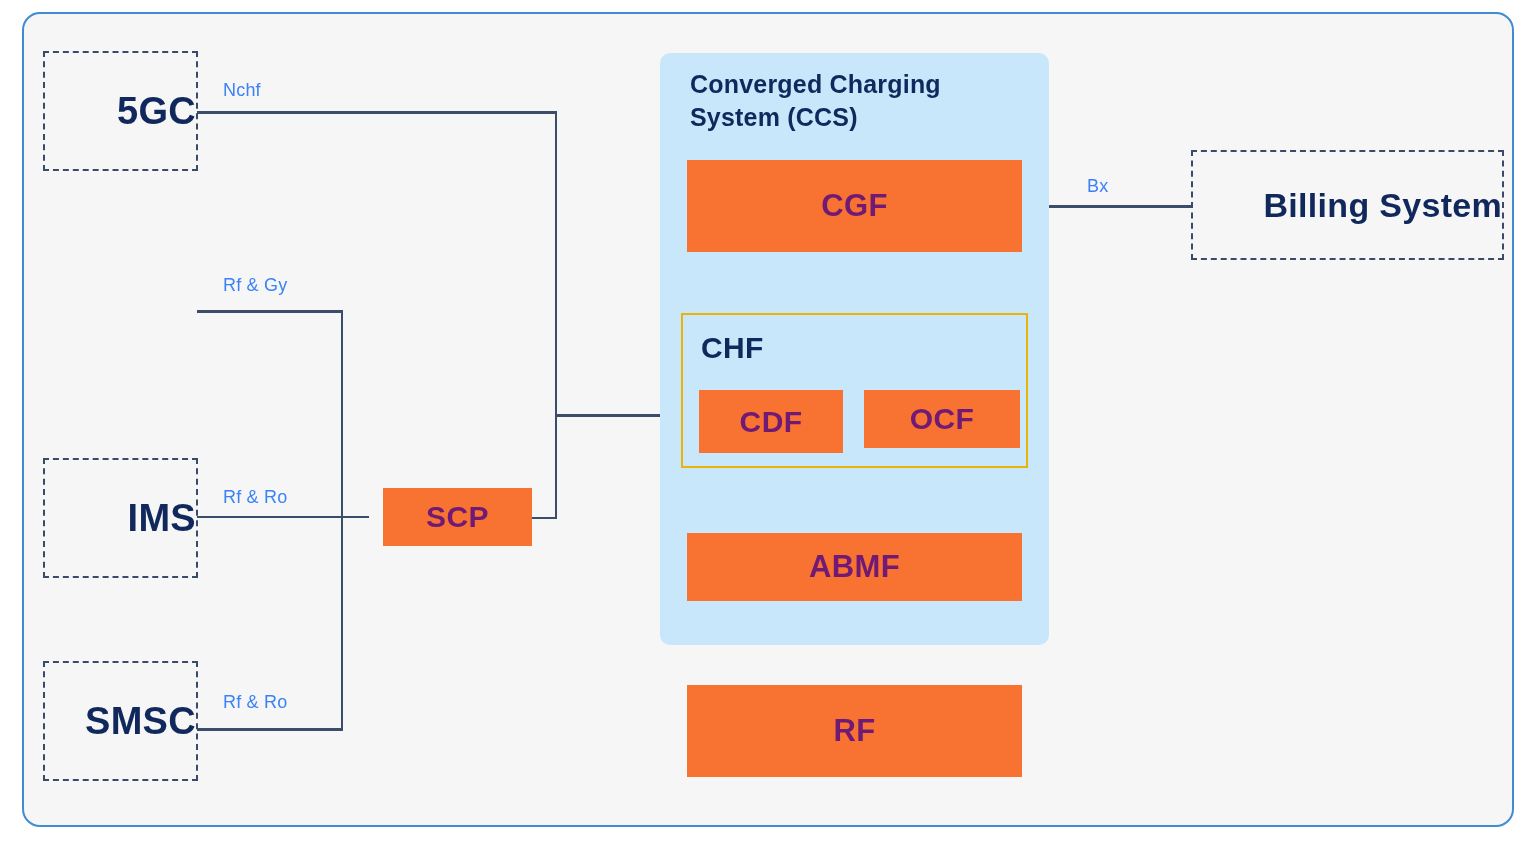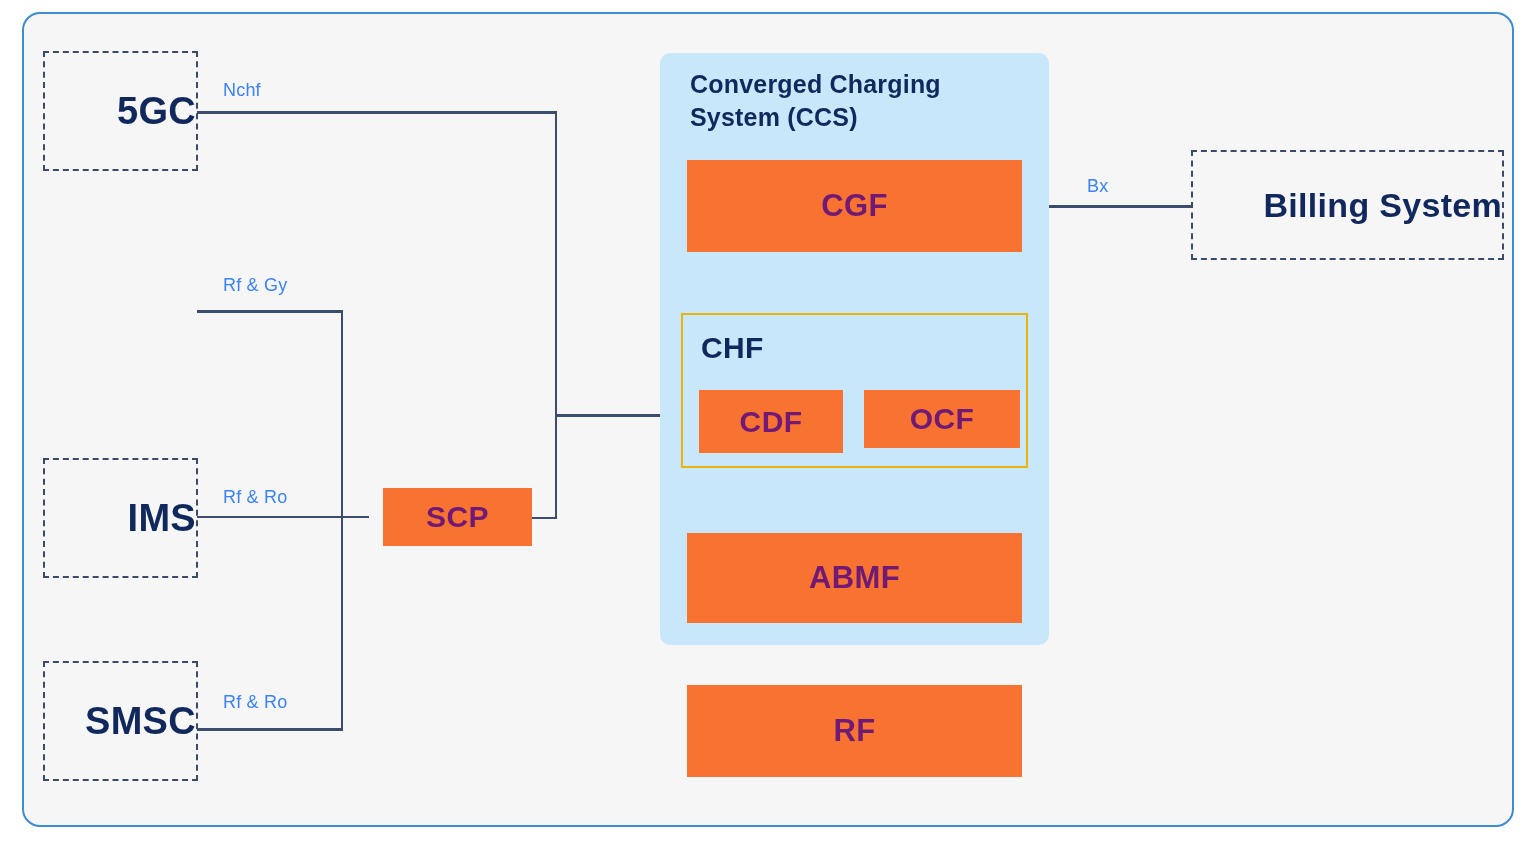--- a/index.html
+++ b/index.html
@@ -185,21 +185,21 @@
   </div>
 
   <div class="block-orange" style="left:699px; top:390px; width:144px; height:63px;">
     <span class="block-label" style="font-size:30px;">CDF</span>
   </div>
 
   <div class="block-orange" style="left:864px; top:390px; width:156px; height:58px;">
     <span class="block-label" style="font-size:30px;">OCF</span>
   </div>
 
-  <div class="block-orange" style="left:687px; top:533px; width:335px; height:90px;">
+  <div class="block-orange" style="left:687px; top:533px; width:335px; height:68px;">
     <span class="block-label" style="font-size:31px;">ABMF</span>
   </div>
 
   <div class="block-orange" style="left:687px; top:685px; width:335px; height:92px;">
     <span class="block-label" style="font-size:31px;">RF</span>
   </div>
 
   <span class="edge-label" style="left:223px; top:80px;">Nchf</span>
 
   <span class="edge-label" style="left:223px; top:275px;">Rf &amp; Gy</span>

